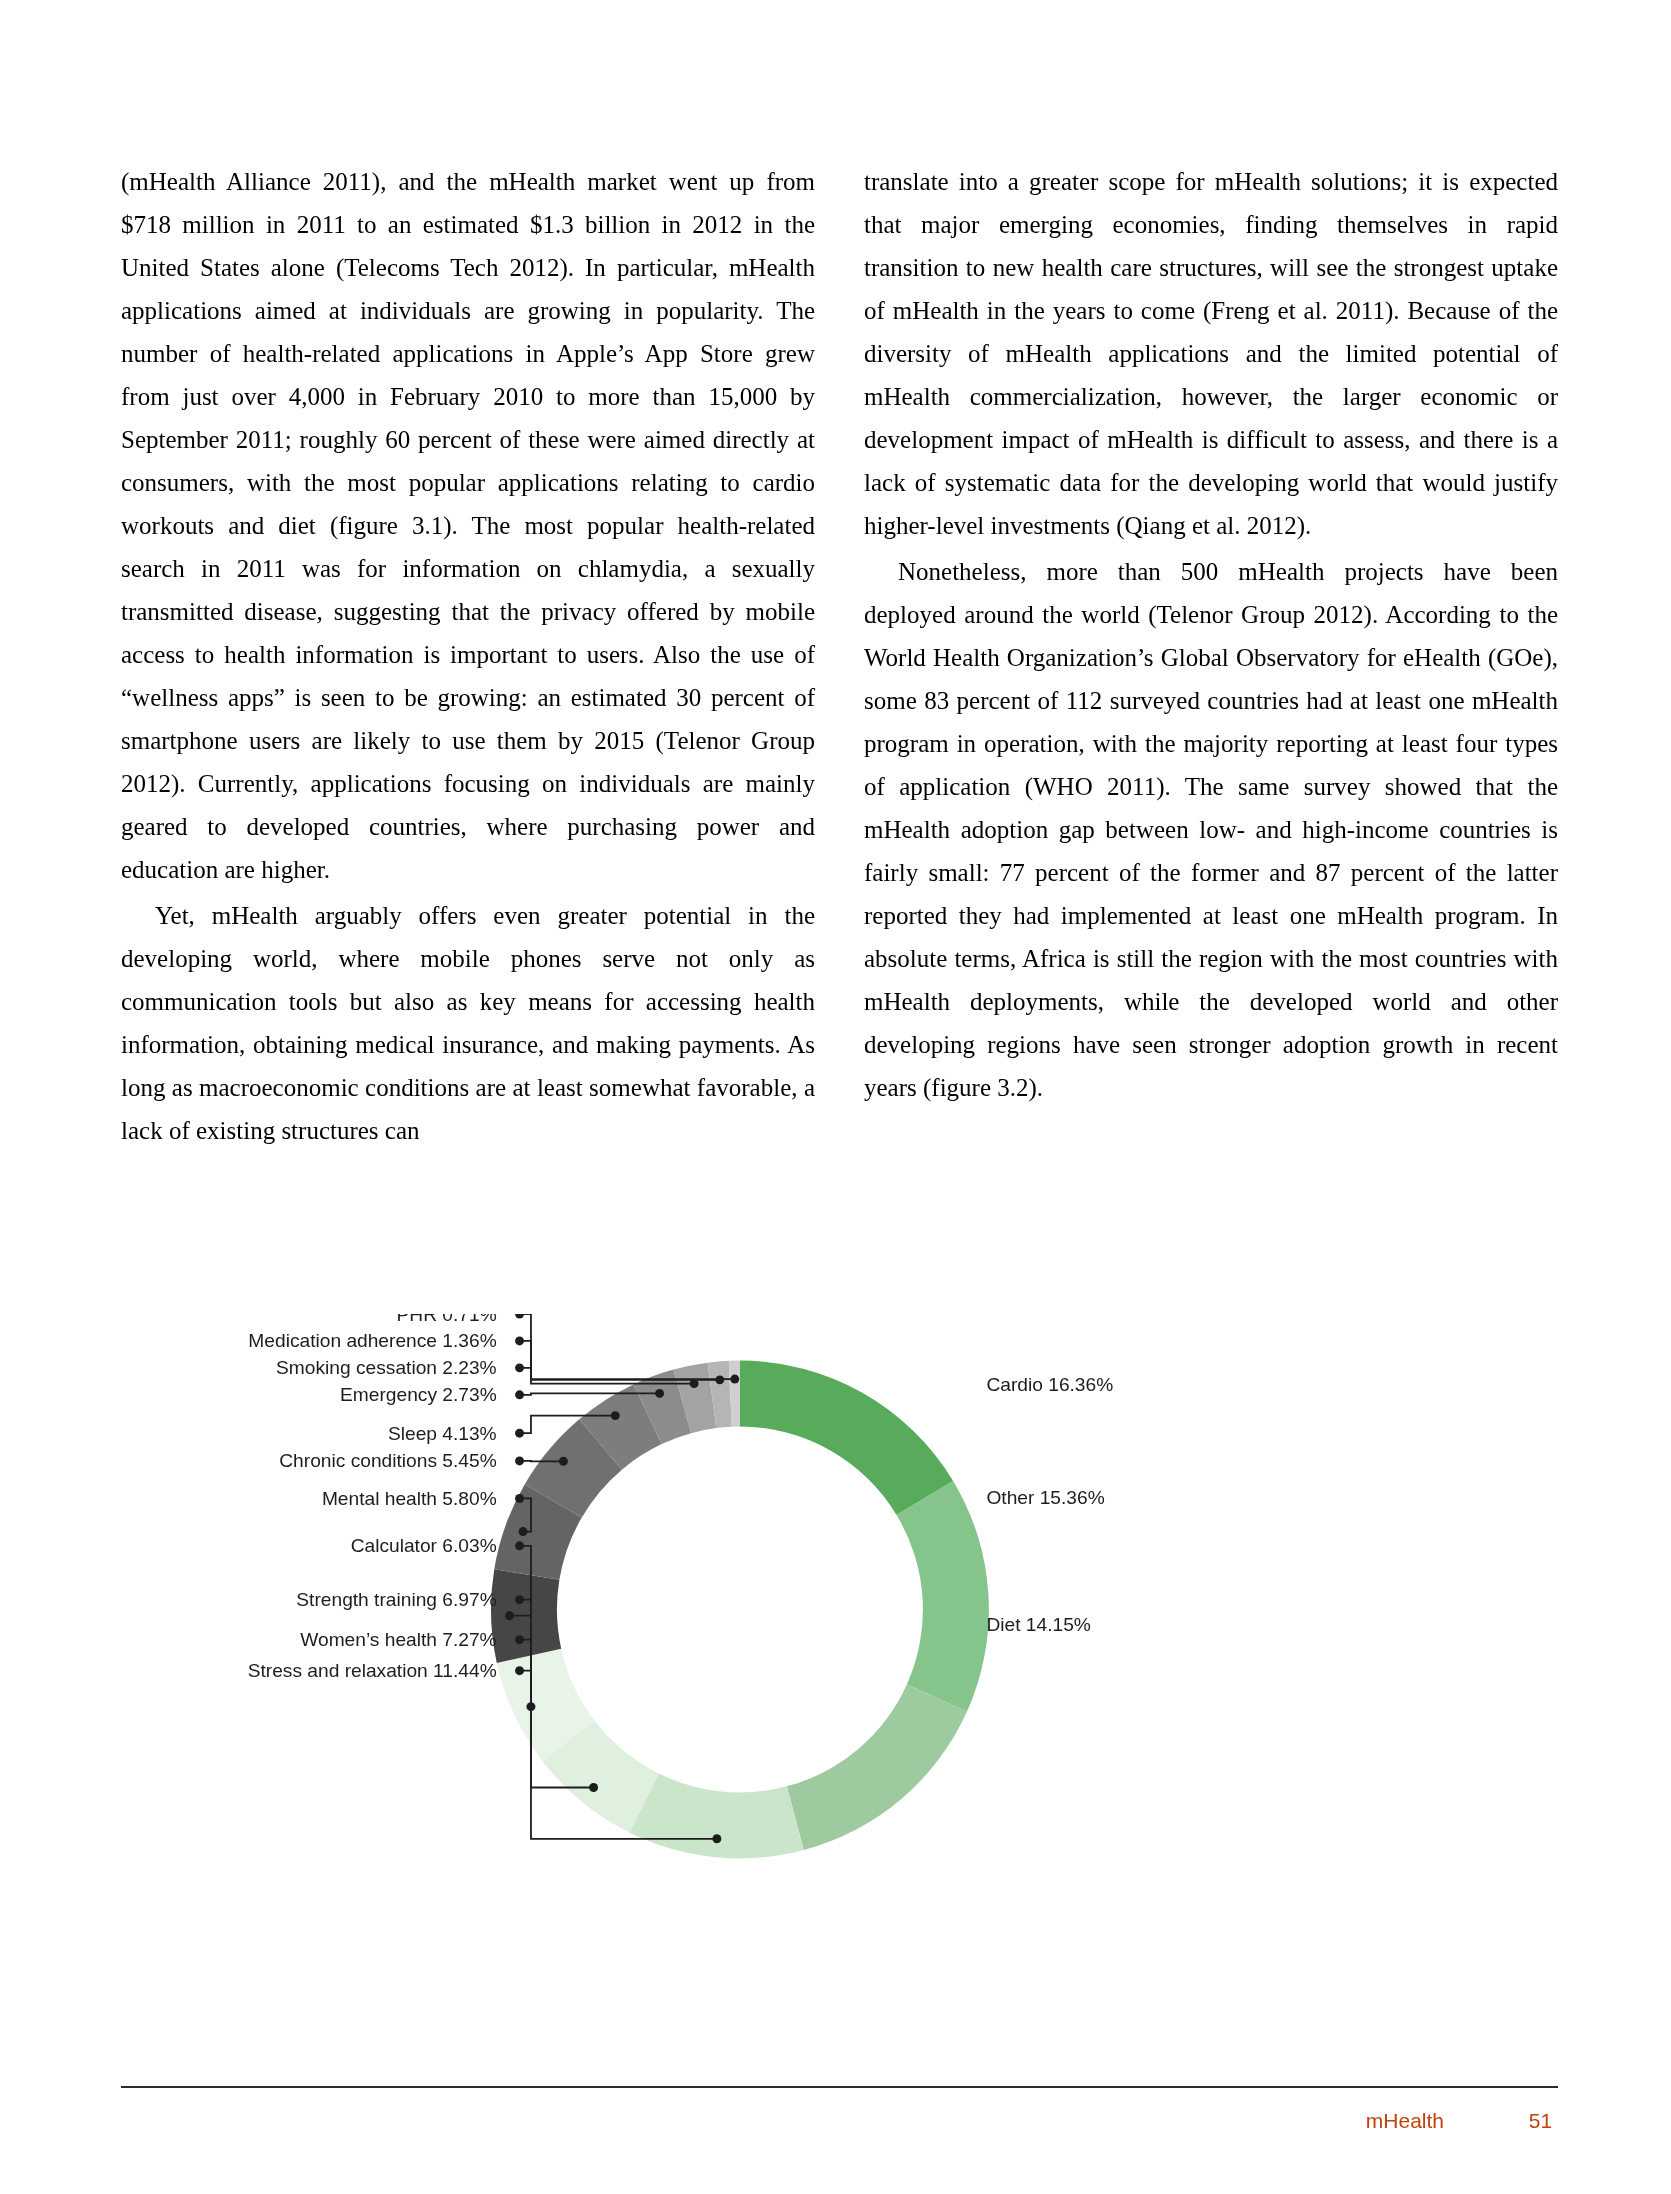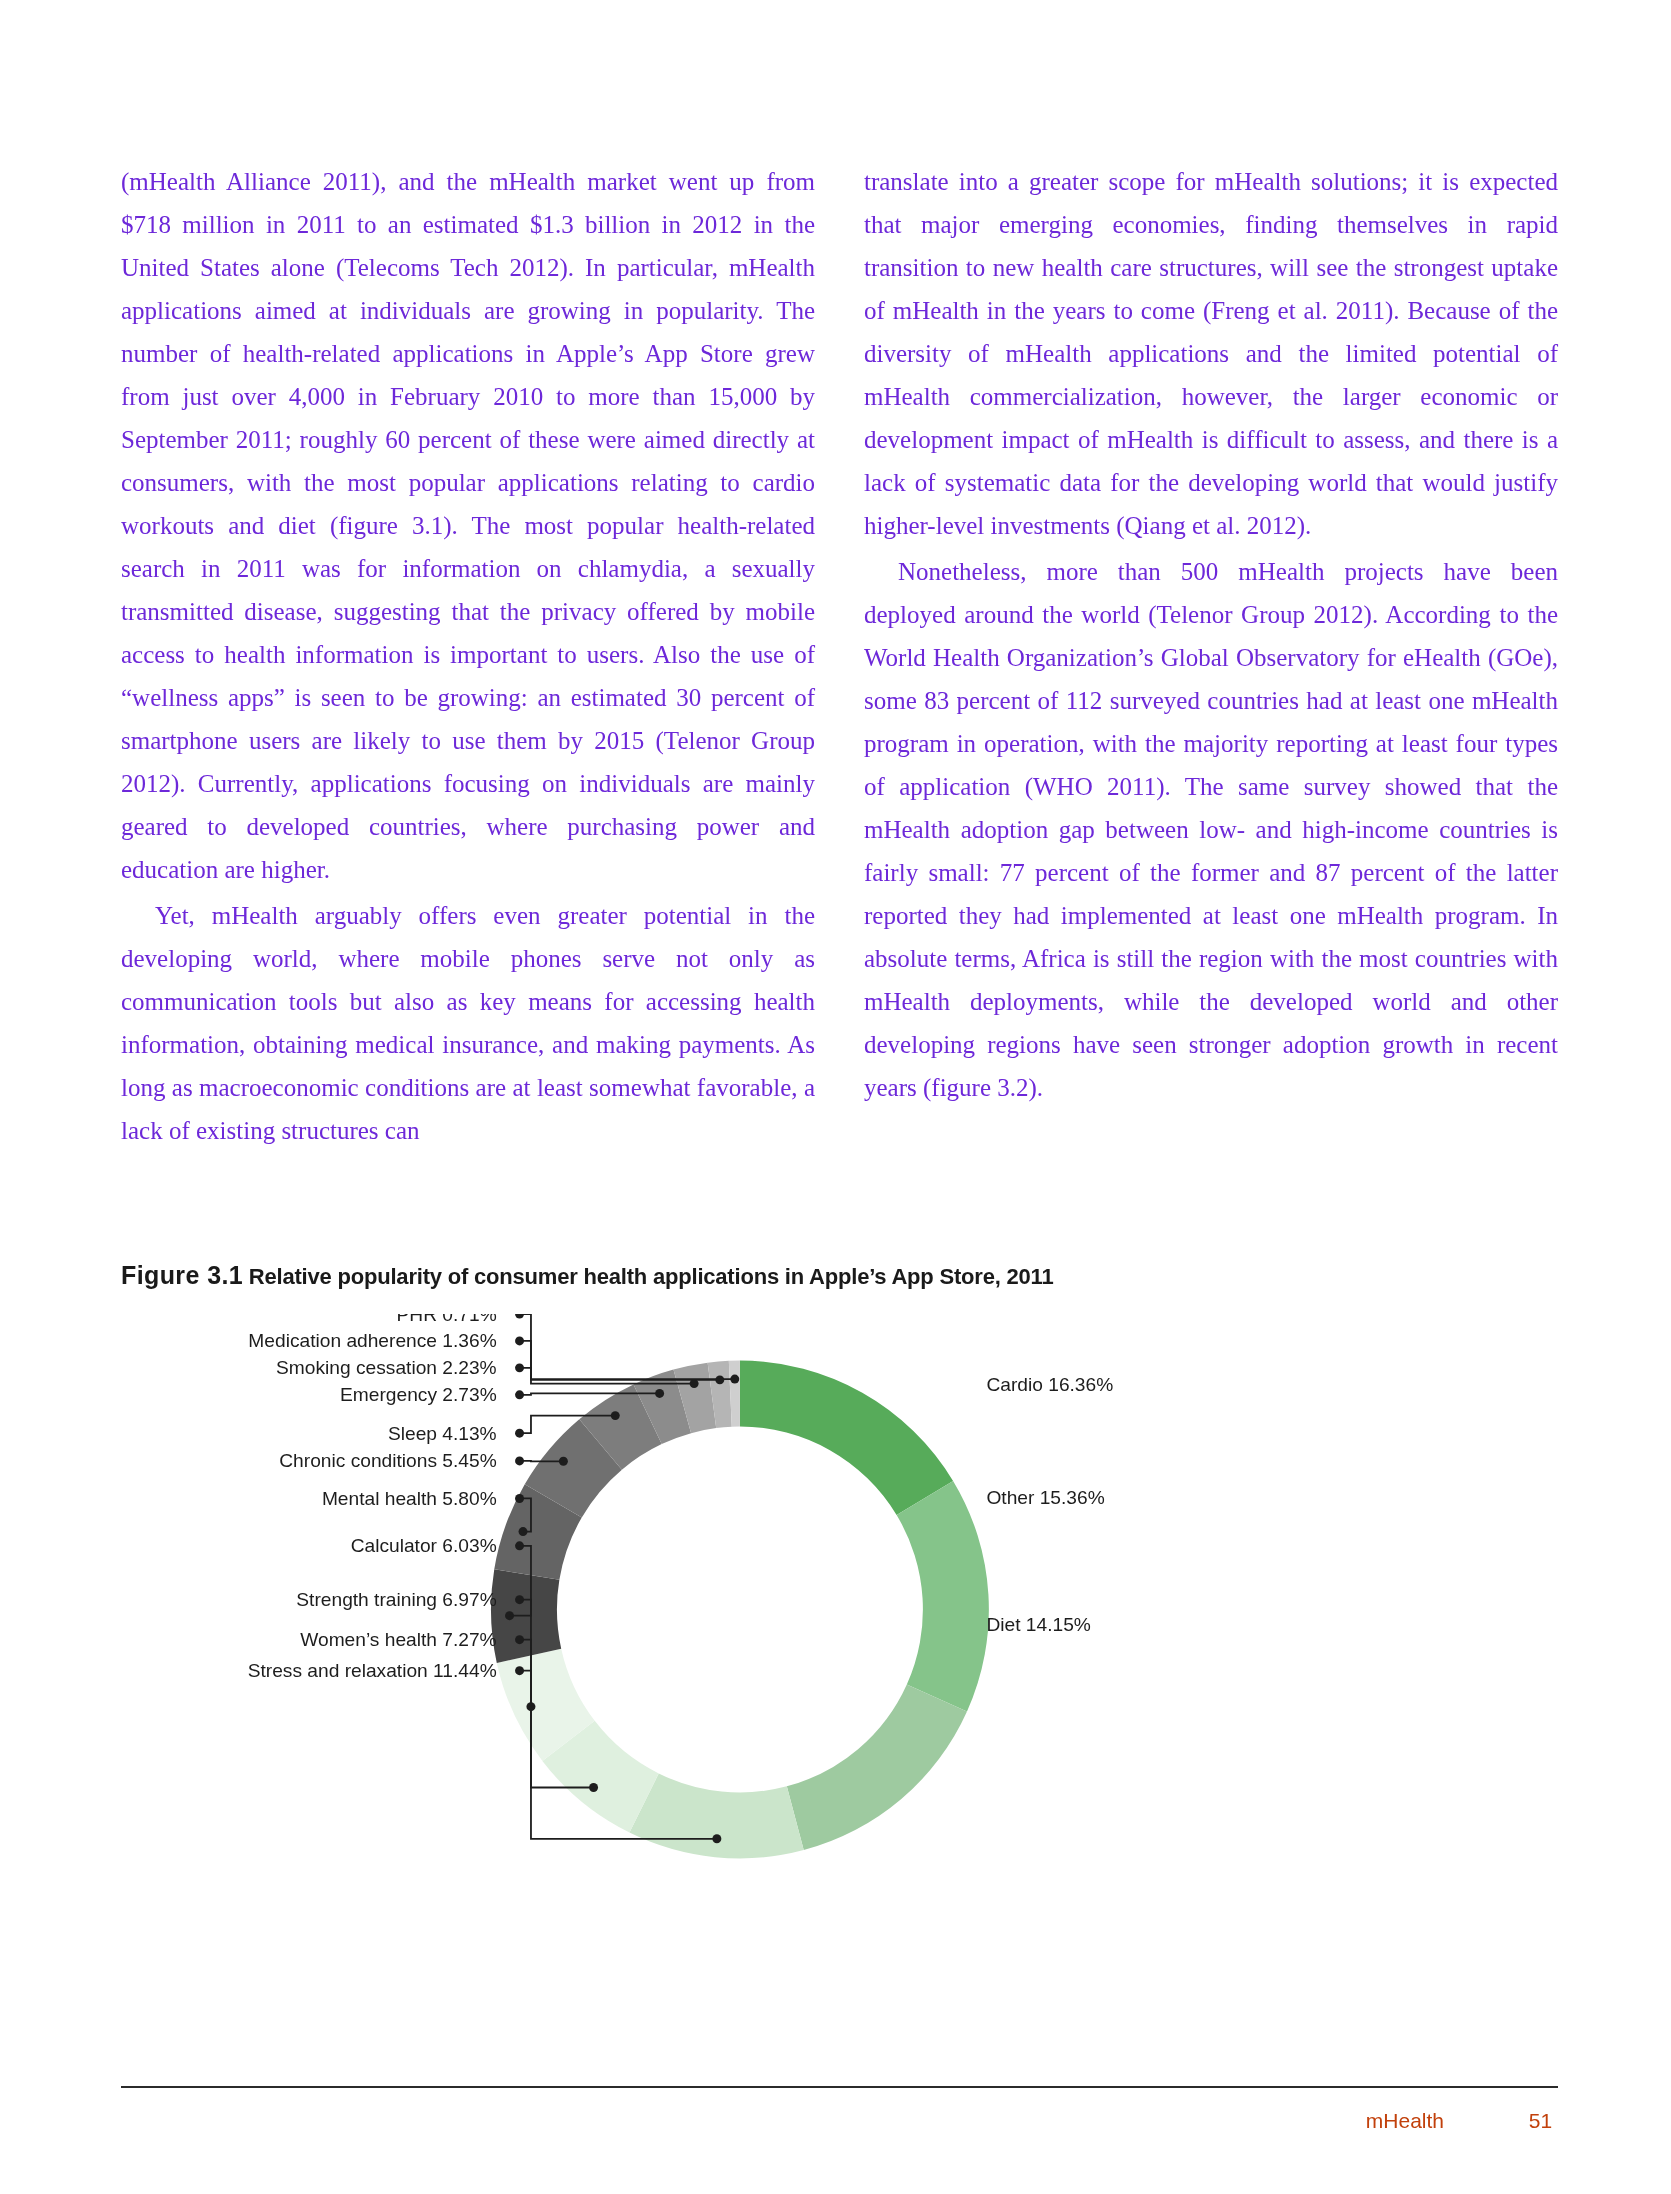--- a/index.html
+++ b/index.html
@@ -29,21 +29,21 @@
   .col {
     width: 694px;
   }
   .col p {
     margin: 0;
     font-family: "Liberation Serif", "DejaVu Serif", serif;
     font-size: 25px;
     line-height: 43px;
     text-align: justify;
     text-justify: inter-word;
-    color: #6d28d9;
+    color: #000000;
     hyphens: manual;
   }
   .col p.indent {
     text-indent: 34px;
   }
   .col p + p {
     margin-top: 3px;
   }
 
   
@@ -138,23 +138,20 @@
     <div class="col">
       <p>(mHealth Alliance 2011), and the mHealth market went up from $718 million in 2011 to an estimated $1.3 billion in 2012 in the United States alone (Telecoms Tech 2012). In particular, mHealth applications aimed at individuals are growing in popularity. The number of health-related applications in Apple’s App Store grew from just over 4,000 in February 2010 to more than 15,000 by September 2011; roughly 60 percent of these were aimed directly at consumers, with the most popular applications relating to cardio workouts and diet (figure 3.1). The most popular health-related search in 2011 was for information on chlamydia, a sexually transmitted disease, suggesting that the privacy offered by mobile access to health information is important to users. Also the use of “wellness apps” is seen to be growing: an estimated 30 percent of smartphone users are likely to use them by 2015 (Telenor Group 2012). Currently, applications focusing on individuals are mainly geared to developed countries, where purchasing power and education are higher.</p>
       <p class="indent">Yet, mHealth arguably offers even greater potential in the developing world, where mobile phones serve not only as communication tools but also as key means for accessing health information, obtaining medical insurance, and making payments. As long as macroeconomic conditions are at least somewhat favorable, a lack of existing structures can</p>
     </div>
     <div class="col">
       <p>translate into a greater scope for mHealth solutions; it is expected that major emerging economies, finding themselves in rapid transition to new health care structures, will see the strongest uptake of mHealth in the years to come (Freng et al. 2011). Because of the diversity of mHealth applications and the limited potential of mHealth commercialization, however, the larger economic or development impact of mHealth is difficult to assess, and there is a lack of systematic data for the developing world that would justify higher-level investments (Qiang et al. 2012).</p>
       <p class="indent">Nonetheless, more than 500 mHealth projects have been deployed around the world (Telenor Group 2012). According to the World Health Organization’s Global Observatory for eHealth (GOe), some 83 percent of 112 surveyed countries had at least one mHealth program in operation, with the majority reporting at least four types of application (WHO 2011). The same survey showed that the mHealth adoption gap between low- and high-income countries is fairly small: 77 percent of the former and 87 percent of the latter reported they had implemented at least one mHealth program. In absolute terms, Africa is still the region with the most countries with mHealth deployments, while the developed world and other developing regions have seen stronger adoption growth in recent years (figure 3.2).</p>
     </div>
   </div>
 
-  <div class="figure-caption">
-    <span class="fignum">Figure 3.1</span><span>Relative popularity of consumer health applications in Apple’s App Store, 2011</span>
-  </div>
 
   <div class="chart-area">
     <svg id="donut-svg" width="1437" height="604" viewBox="0 0 1760 740">
         <path d="M 758 57 A 305 305 0 0 1 1019.1666579969558 204.46595050370493 L 949.9574936277625 246.21247362022314 A 224.17499999999998 224.17499999999998 0 0 0 758 137.82500000000002 Z" fill="#57ab5a"></path>
         <path d="M 1019.1666579969558 204.46595050370493 A 305 305 0 0 1 1036.1891713246346 487.04313238924055 L 962.4690409236064 453.9067023060918 A 224.17499999999998 224.17499999999998 0 0 0 949.9574936277625 246.21247362022314 Z" fill="#85c48a"></path>
         <path d="M 1036.1891713246346 487.04313238924055 A 305 305 0 0 1 836.1759005487149 656.8110048376712 L 815.4592869033055 578.6860885556883 A 224.17499999999998 224.17499999999998 0 0 0 962.4690409236064 453.9067023060918 Z" fill="#9ecaa0"></path>
         <path d="M 836.1759005487149 656.8110048376712 A 305 305 0 0 1 622.6884903422936 635.3419019362973 L 658.5460404015857 562.9062979231785 A 224.17499999999998 224.17499999999998 0 0 0 815.4592869033055 578.6860885556883 Z" fill="#cbe5cb"></path>
         <path d="M 622.6884903422936 635.3419019362973 A 305 305 0 0 1 515.9907755724582 547.624716274476 L 580.1232200457569 498.4341664617399 A 224.17499999999998 224.17499999999998 0 0 0 658.5460404015857 562.9062979231785 Z" fill="#dff0df"></path>
         <path d="M 515.9907755724582 547.624716274476 A 305 305 0 0 1 460.10837175254807 427.4643247890169 L 539.0496532381228 410.11627871992744 A 224.17499999999998 224.17499999999998 0 0 0 580.1232200457569 498.4341664617399 Z" fill="#e9f4e9"></path>
         <path d="M 460.10837175254807 427.4643247890169 A 305 305 0 0 1 457.0227234155697 312.62714328885414 L 536.7817017104437 325.7109503173078 A 224.17499999999998 224.17499999999998 0 0 0 539.0496532381228 410.11627871992744 Z" fill="#464646"></path>

